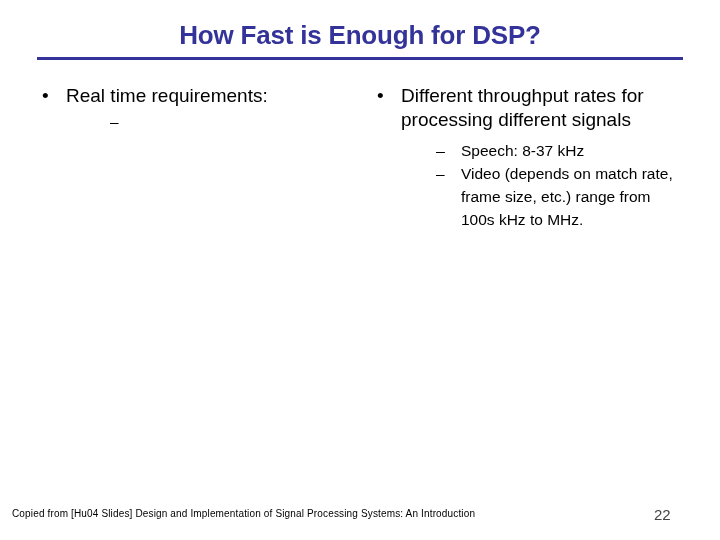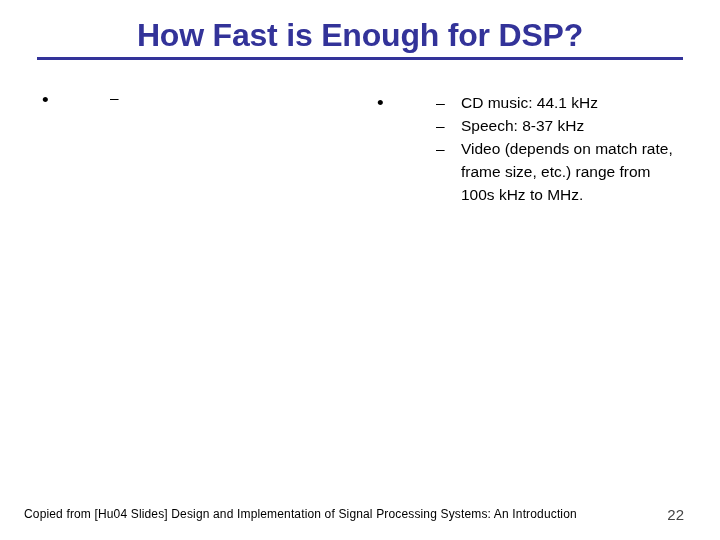--- a/index.html
+++ b/index.html
@@ -27,21 +27,21 @@
   
   .title-block {
     position: absolute;
     left: 37px;
     top: 18px;
     width: 646px;
     height: 44px;
   }
   .slide-title {
     margin: 0;
-    font-size: 32px;
+    font-size: 26px;
     font-weight: bold;
     color: #333399;
     text-align: center;
     letter-spacing: -0.2px;
     line-height: 34px;
     white-space: nowrap;
   }
   .title-rule {
     position: absolute;
     left: 0;
@@ -136,78 +136,79 @@
     font-size: 15.5px;
   }
   .col-right ul.level2 > li > .b2 {
     font-size: 15.5px;
     line-height: 23px;
   }
 
   
   .footer-note {
     position: absolute;
-    left: 24px;
+    left: 12px;
     top: 509px;
-    font-size: 12px;
+    font-size: 10px;
     color: #000000;
     letter-spacing: 0.15px;
     line-height: 10px;
     white-space: nowrap;
   }
   .page-number {
     position: absolute;
     left: 654px;
     top: 505px;
     width: 30px;
     font-size: 15px;
     color: #444444;
-    text-align: right;
+    text-align: left;
     line-height: 20px;
   }
 </style>
 </head>
 <body>
 
 <div class="slide">
 
   <div class="title-block">
     <h1 class="slide-title">How Fast is Enough for DSP?</h1>
     <div class="title-rule"></div>
   </div>
 
   <div class="col col-left">
     <ul class="level1">
       <li>
         <span class="b1">•</span>
+        <span class="l1text">Real time requirements:</span>
 
         <ul class="level2">
           <li>
             <span class="b2">–</span>
           </li>
           <li>
             <span class="b2">–</span>
           </li>
         </ul>
       </li>
     </ul>
   </div>
 
   <div class="col col-right">
     <ul class="level1">
       <li>
         <span class="b1">•</span>
+        <span class="l1text">Different throughput rates for processing different signals</span>
 
         <ul class="level2">
           <li>
             <span class="b2">–</span>
           </li>
           <li>
             <span class="b2">–</span>
-            <span class="l2text">CD music: 44.1 kHz</span>
           </li>
           <li>
             <span class="b2">–</span>
             <span class="l2text">Speech: 8-37 kHz</span>
           </li>
           <li>
             <span class="b2">–</span>
             <span class="l2text">Video (depends on match rate, frame size, etc.) range from 100s kHz to MHz.</span>
           </li>
         </ul>

